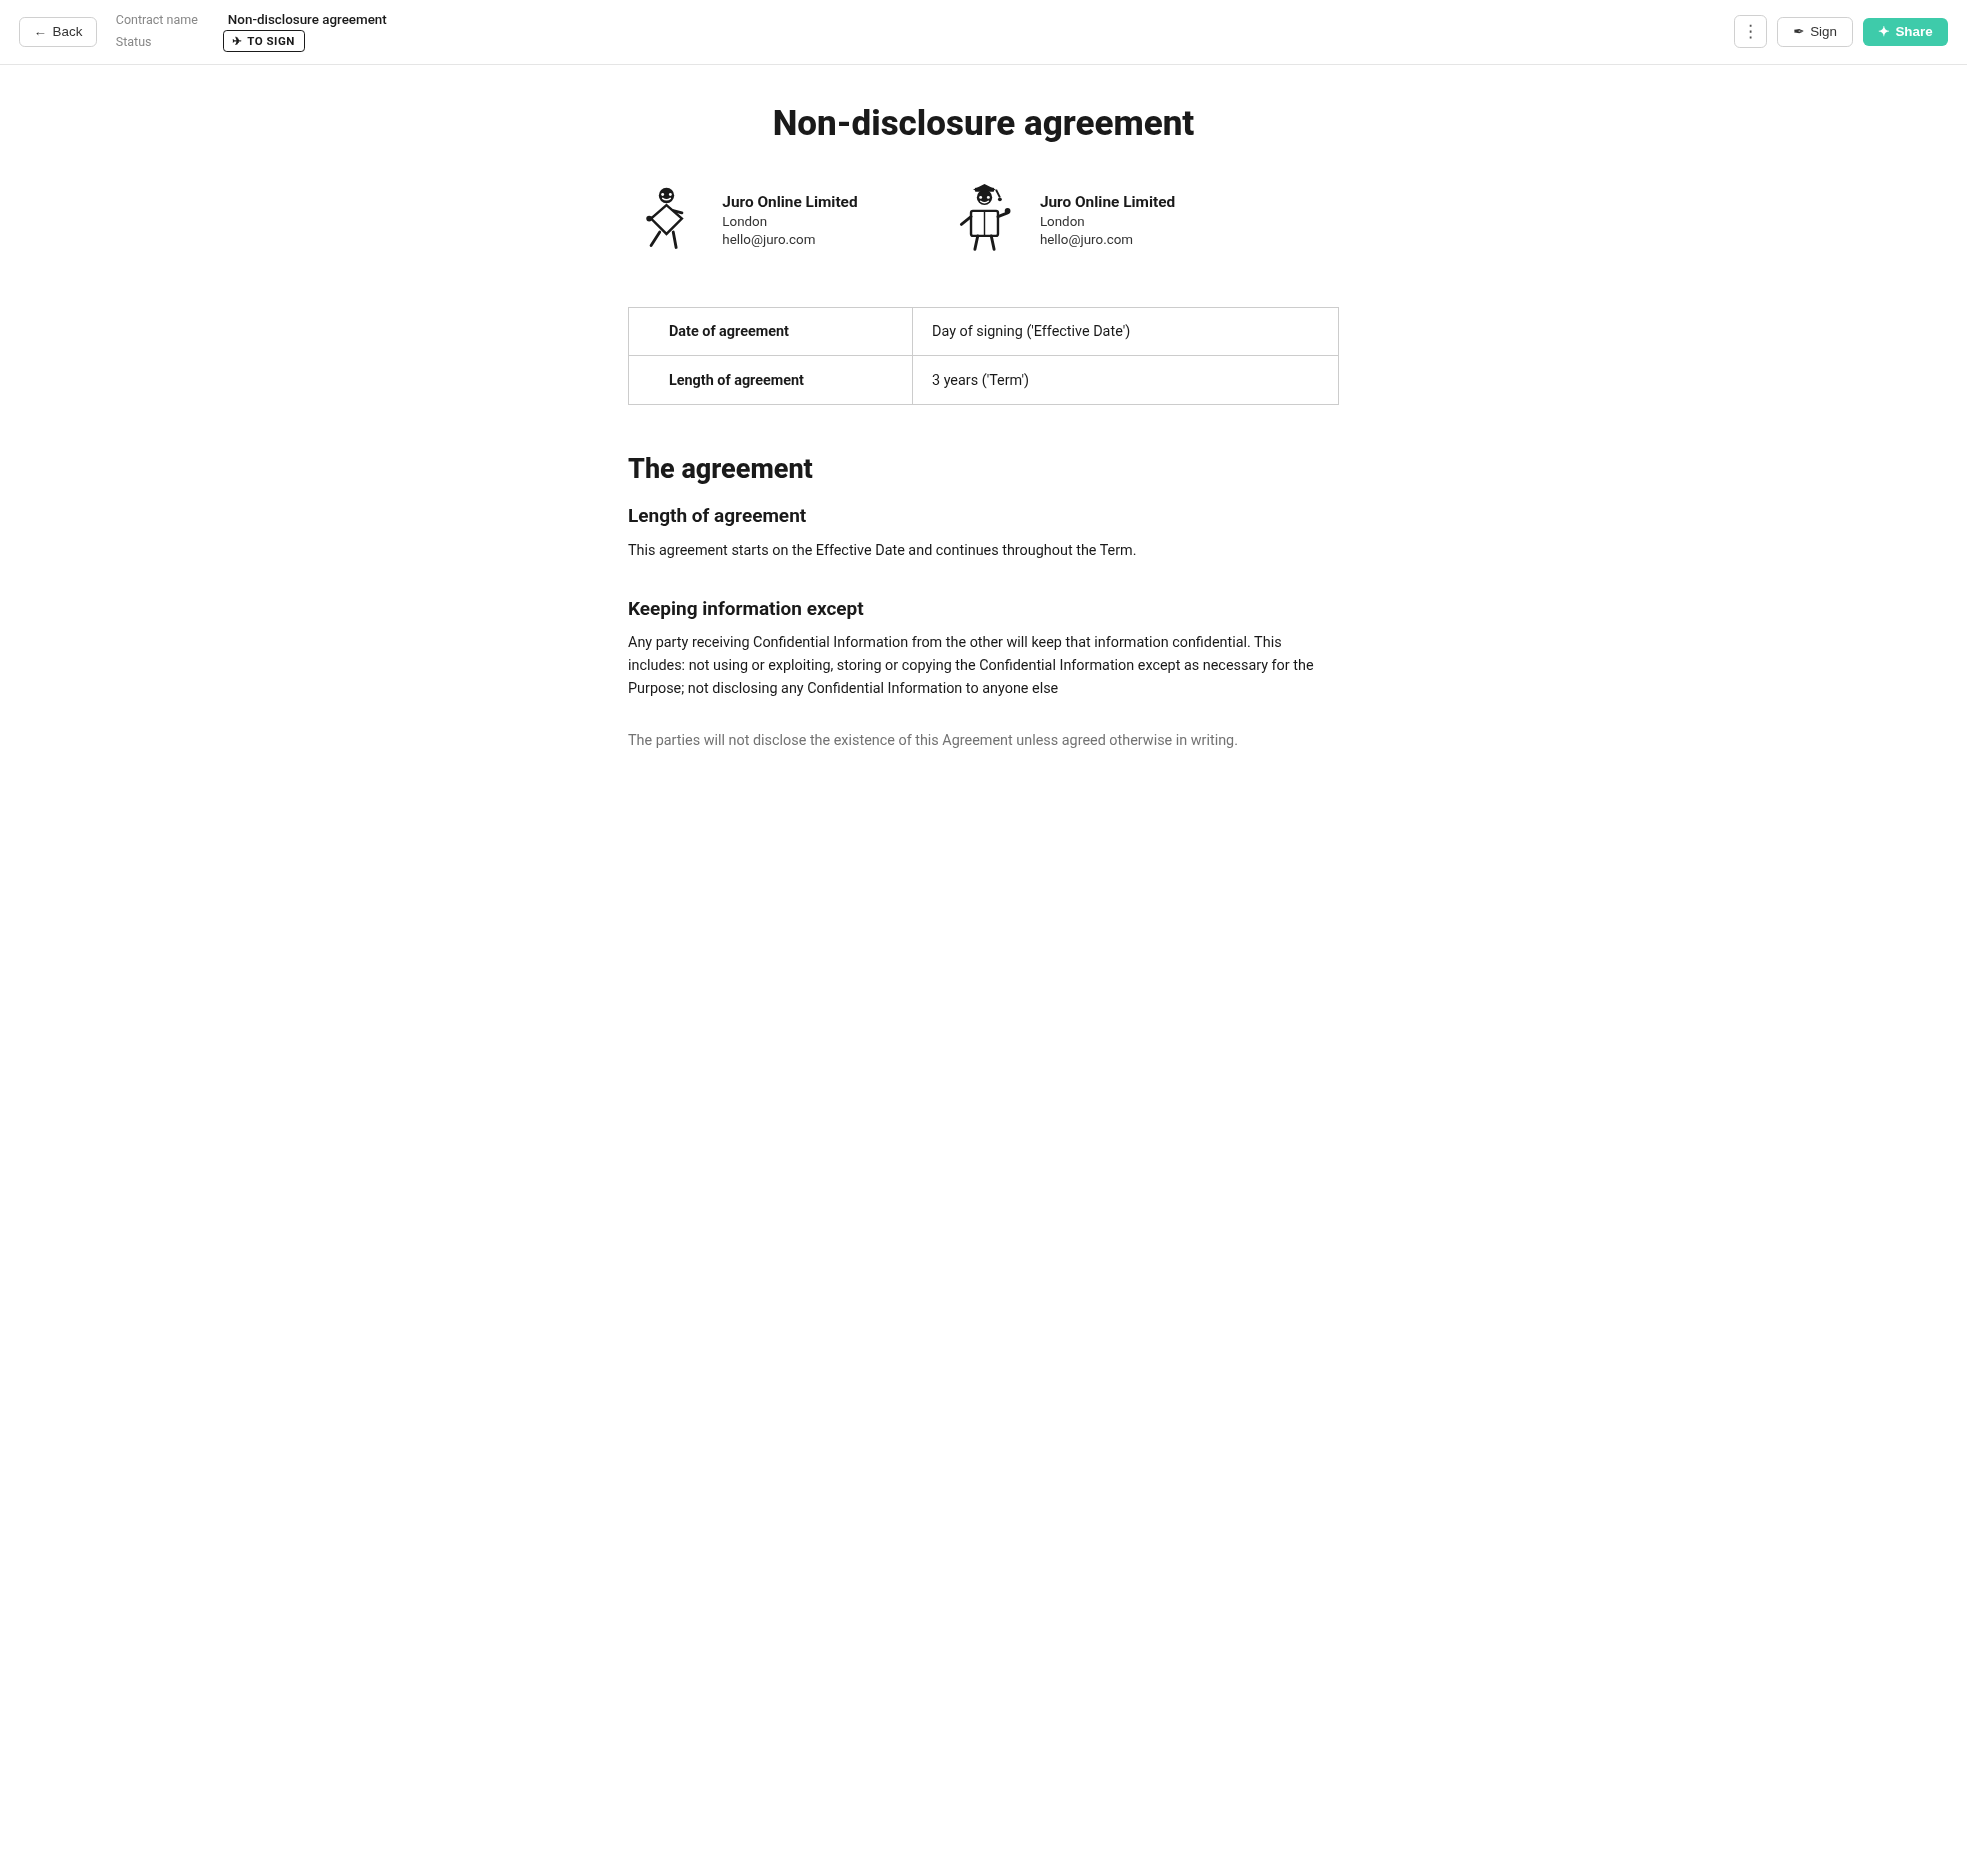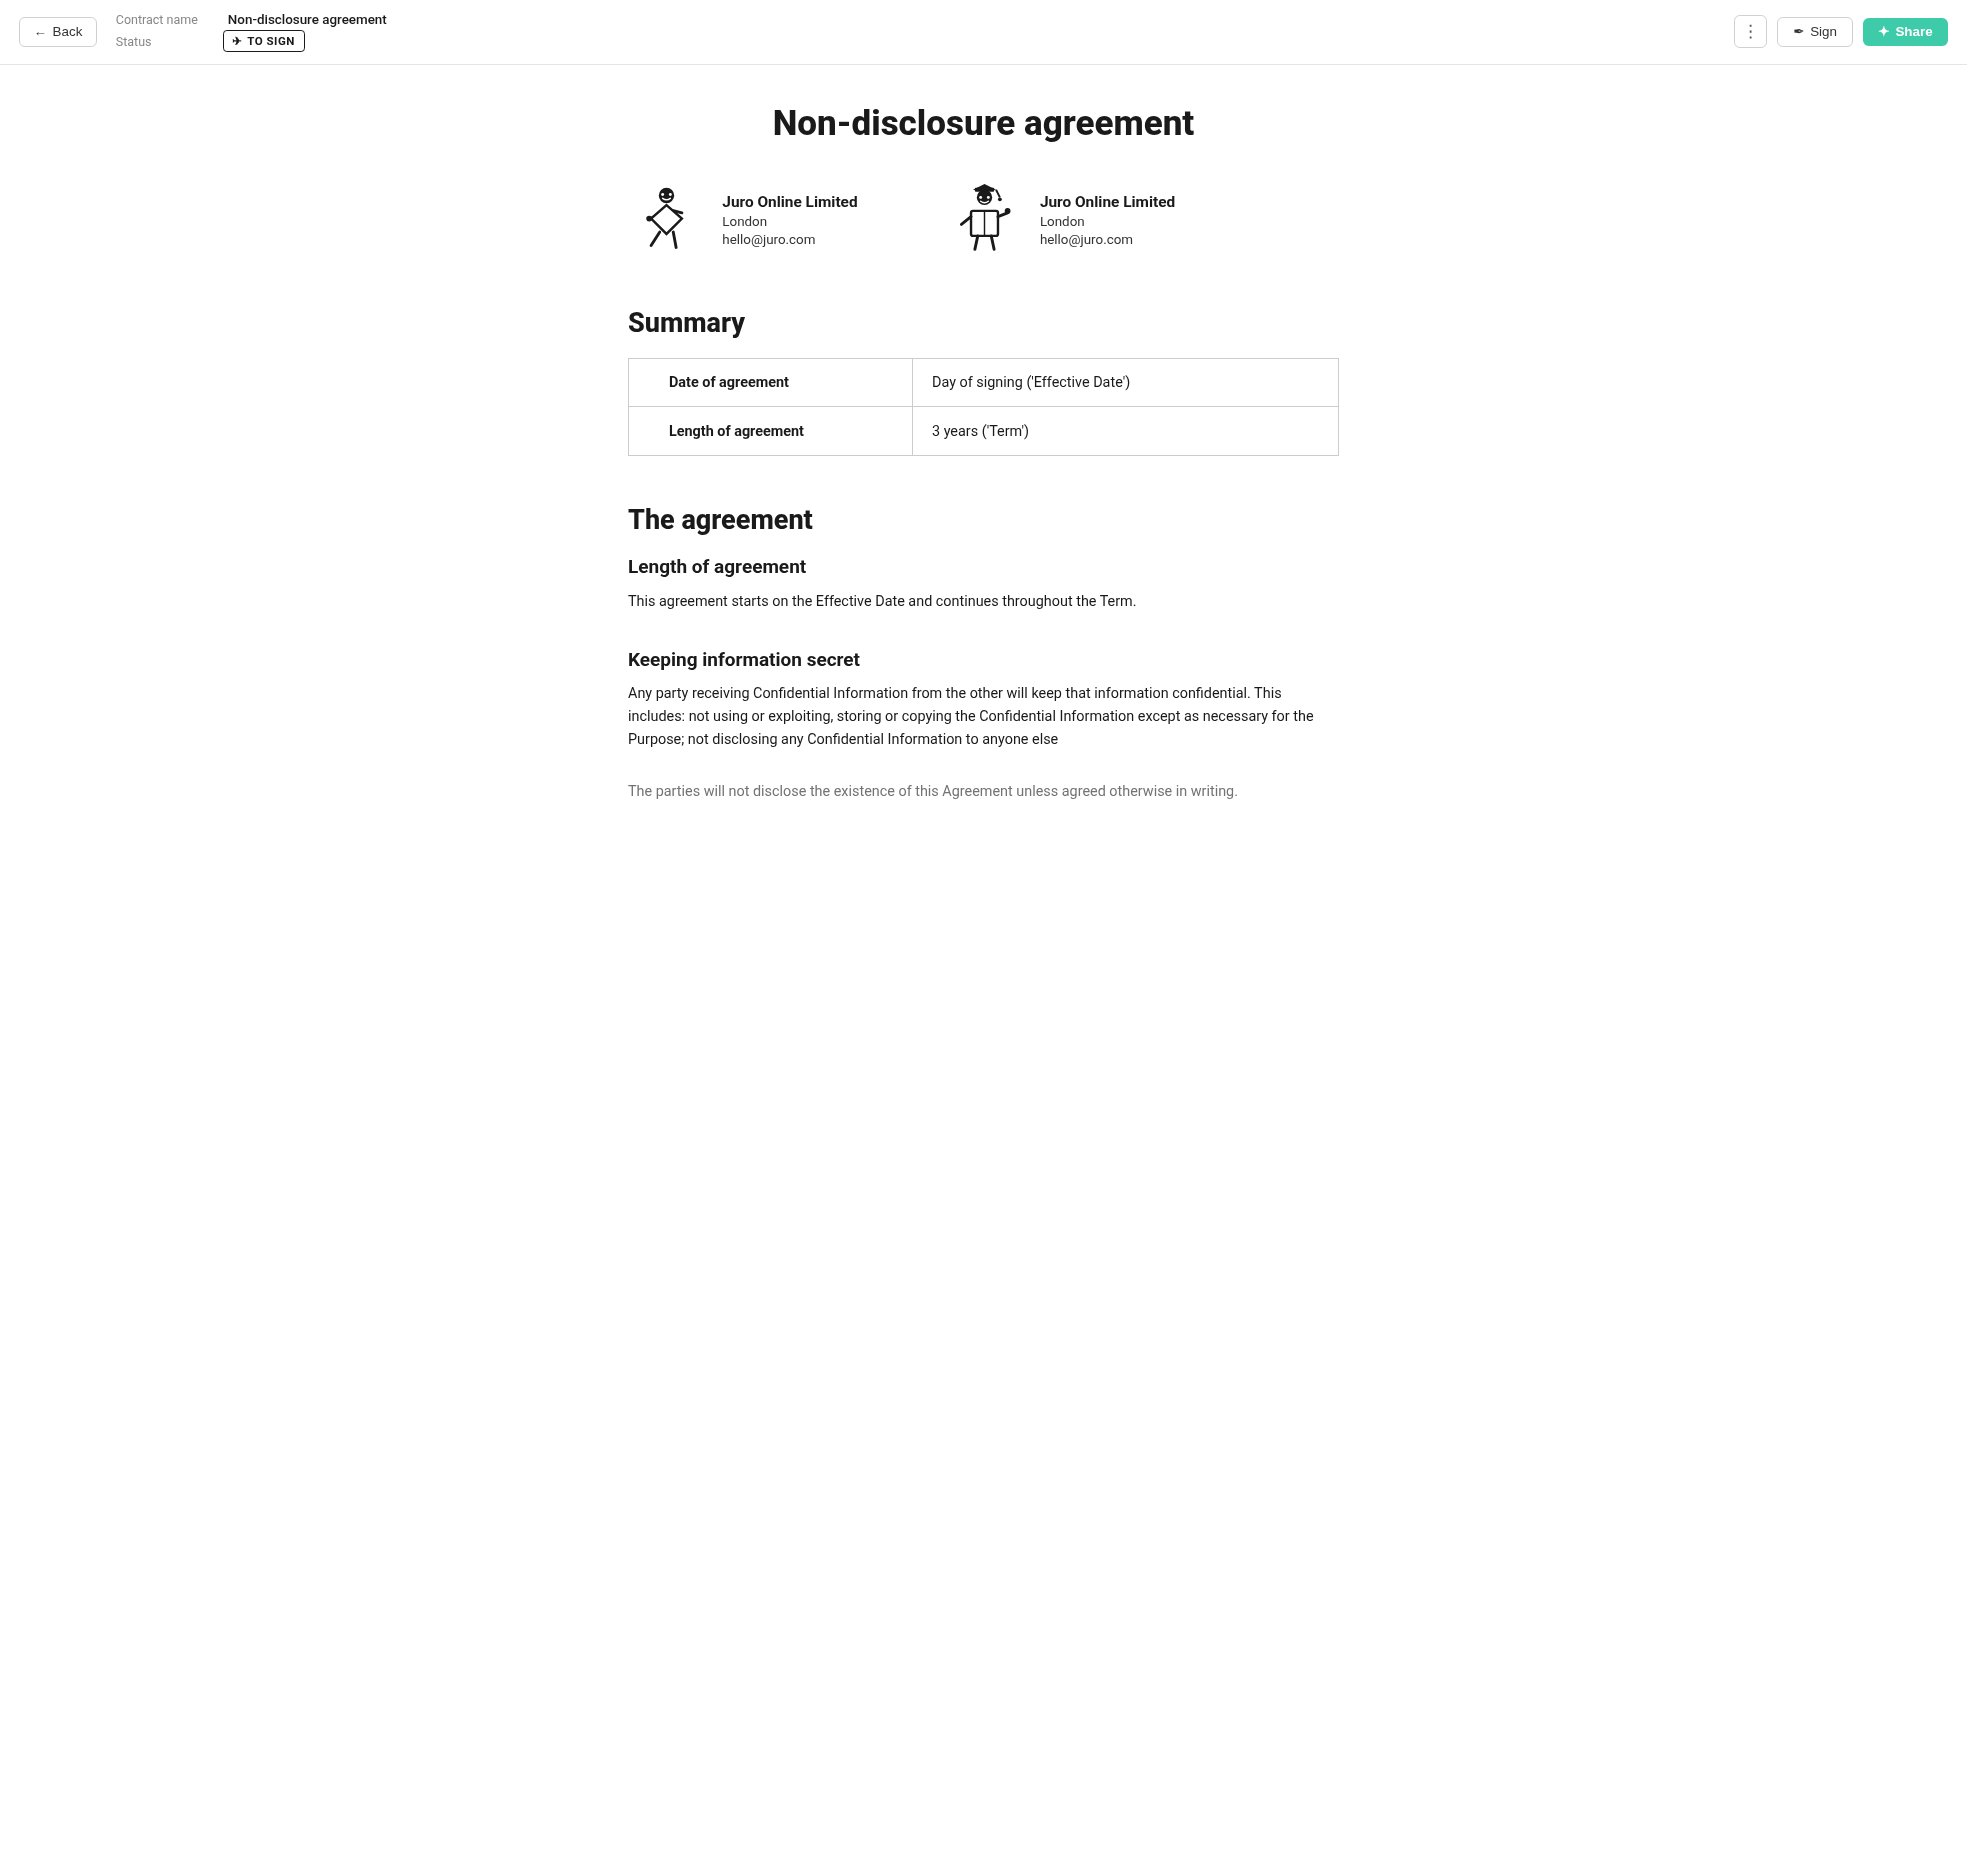--- a/index.html
+++ b/index.html
@@ -342,21 +342,20 @@
       </div>
       <div class="party-info">
         <span class="party-name">Juro Online Limited</span>
         <span class="party-city">London</span>
         <span class="party-email">hello@juro.com</span>
       </div>
     </div>
 
   </div>
 
-  <h2 class="section-title">Summary</h2>
 
   <table class="summary-table">
     <tbody>
       <tr>
         <td class="field-label">Date of agreement</td>
         <td>Day of signing ('Effective Date')</td>
       </tr>
       <tr>
         <td class="field-label">Length of agreement</td>
         <td>3 years ('Term')</td>
@@ -366,19 +365,19 @@
 
   <h2 class="section-title">The agreement</h2>
 
 
   <div class="section-block">
     <h3 class="subsection-title">Length of agreement</h3>
     <p class="body-text">This agreement starts on the Effective Date and continues throughout the Term.</p>
   </div>
 
   <div class="section-block">
-    <h3 class="subsection-title">Keeping information secret</h3>
+    <h3 class="subsection-title">Keeping information except</h3>
     <p class="body-text">Any party receiving Confidential Information from the other will keep that information confidential. This includes: not using or exploiting, storing or copying the Confidential Information except as necessary for the Purpose; not disclosing any Confidential Information to anyone else</p>
     <p class="body-text-faded">The parties will not disclose the existence of this Agreement unless agreed otherwise in writing.</p>
   </div>
 
 </div>
 
 
 </body></html>

